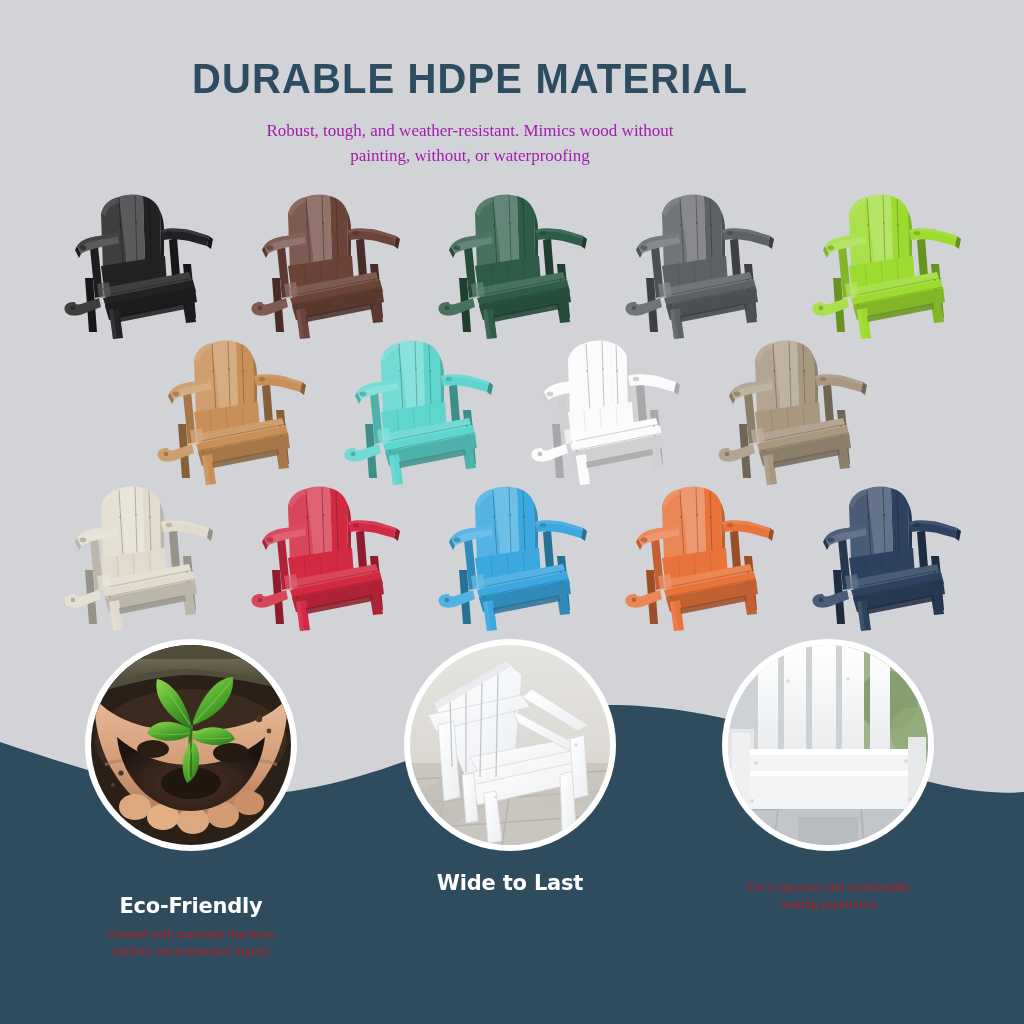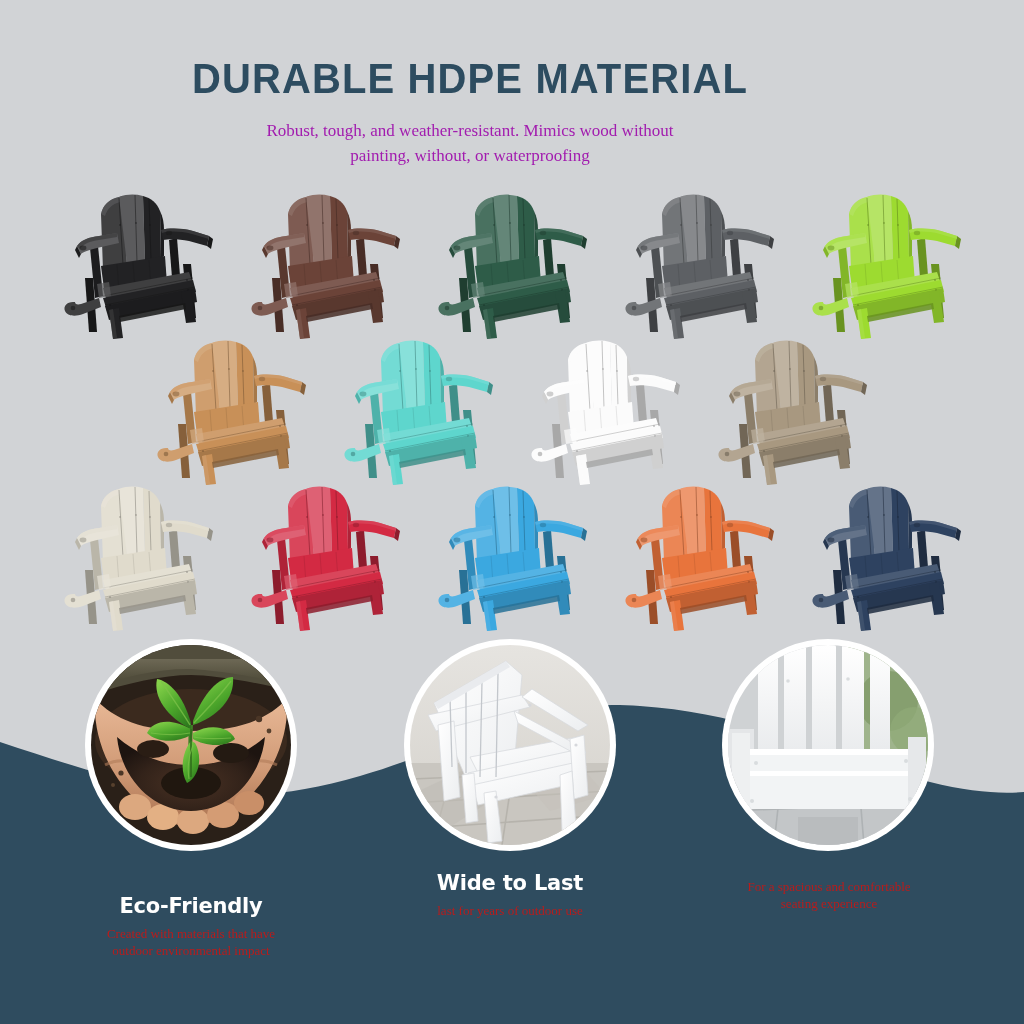--- a/index.html
+++ b/index.html
@@ -1432,21 +1432,20 @@
   <div class="feature-title">Eco-Friendly</div>
   <div class="feature-desc">
     <div>Created with materials that have</div>
     <div>outdoor environmental impact</div>
   </div>
 </div>
 
 <div class="feature-caption" id="caption-built">
   <div class="feature-title">Wide to Last</div>
   <div class="feature-desc">
-    <div>last for years of outdoor use</div>
   </div>
 </div>
 
 <div class="feature-caption" id="caption-wide">
   <div class="feature-desc">
     <div>For a spacious and comfortable</div>
     <div>seating experience</div>
   </div>
 </div>
 

